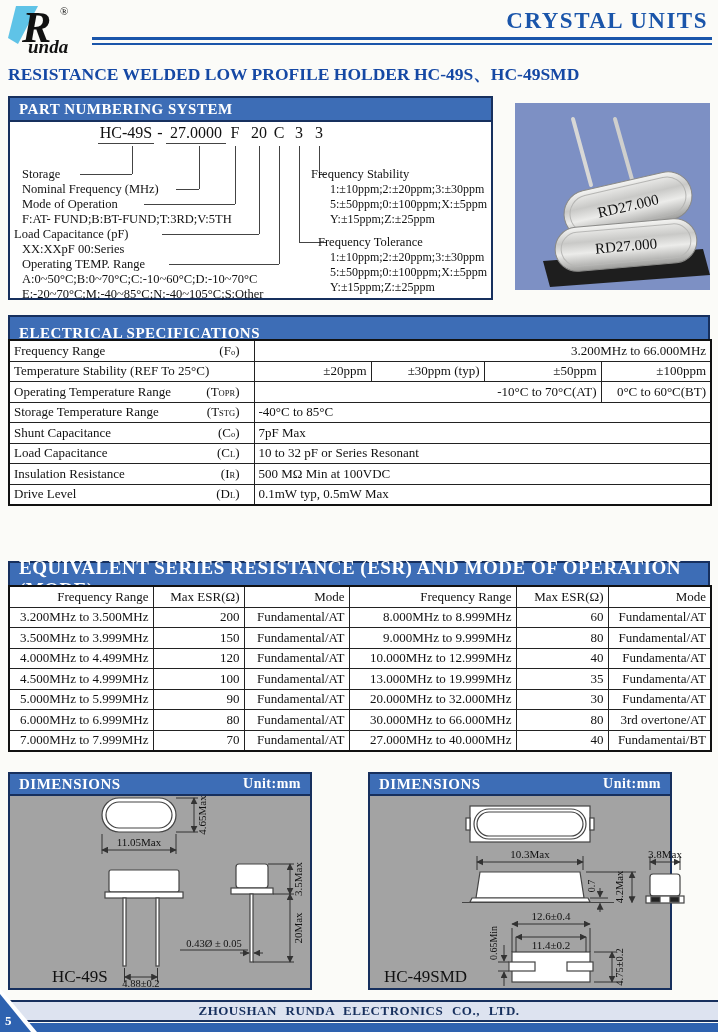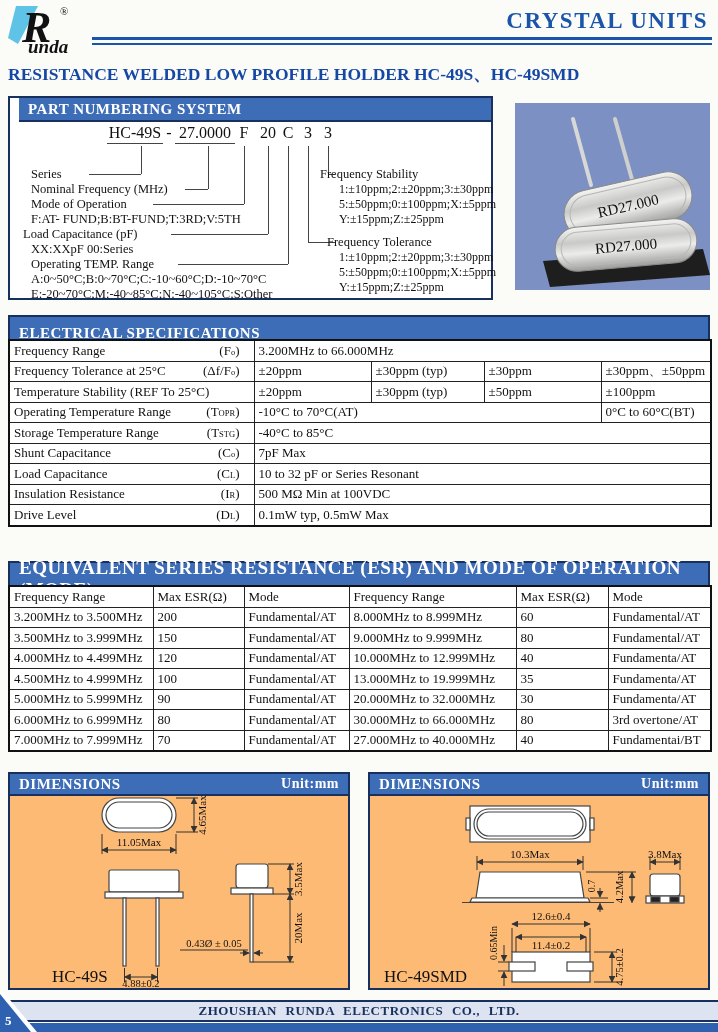--- a/index.html
+++ b/index.html
@@ -8,21 +8,21 @@
   
   .hdr-title{position:absolute;top:8px;right:10px;font-size:23px;font-weight:bold;
              color:#1a55aa;letter-spacing:1.5px;}
   .hline1{position:absolute;left:92px;right:6px;top:37px;height:3px;background:#1a55aa;}
   .hline2{position:absolute;left:92px;right:6px;top:43px;height:2px;background:#1a55aa;}
   .page-title{position:absolute;left:8px;top:62px;font-size:17.5px;font-weight:bold;color:#1548a4;}
   
   .bar{background:#3d6db6;border:2px solid #17305e;color:#fff;font-weight:bold;
        font-size:15px;display:flex;align-items:center;padding:0 9px;box-sizing:border-box;
        letter-spacing:0.5px;}
-  .panelbox{position:absolute;background:#fff;border:2px solid #17305e;box-sizing:border-box;padding-left:9px;}
+  .panelbox{position:absolute;background:#fff;border:2px solid #17305e;box-sizing:border-box;}
   
   #pn{left:8px;top:96px;width:485px;height:204px;}
   #pn .bar{height:24px;border:none;border-bottom:2px solid #17305e;}
   .pn-content{position:relative;width:100%;height:176px;font-size:12.5px;}
   .tok{position:absolute;top:2px;font-size:16px;text-align:center;}
   .tok.u{border-bottom:1px solid #444;padding-bottom:1px;}
   .vl{position:absolute;width:1px;background:#444;}
   .hl{position:absolute;height:1px;background:#444;}
   .lbl{position:absolute;white-space:nowrap;line-height:14px;}
   
@@ -30,24 +30,24 @@
   
   .spec-bar{position:absolute;left:8px;width:702px;height:36px;}
   table.dt{position:absolute;left:8px;border-collapse:collapse;table-layout:fixed;
            font-size:13px;background:#fff;border:2px solid #111;}
   table.dt td,table.dt th{border:1px solid #222;padding:0 4px;height:19.5px;
            overflow:hidden;white-space:nowrap;font-weight:normal;}
   td.p{padding-left:8px;}
   td.p .wrap{display:flex;justify-content:space-between;align-items:baseline;}
   td.p .ps{padding-right:10px;}
   .sb{font-size:8.5px;}
-  td.c,th{text-align:left;}
+  td.c,th{text-align:right;}
   td.l{padding-left:80px;}
   
-  .dimbox{position:absolute;top:772px;width:342px;height:218px;background:#fdba74;
+  .dimbox{position:absolute;top:772px;width:304px;height:218px;background:#a3a3a3;
           border:2px solid #17305e;box-sizing:border-box;}
   .dimbox .bar{height:22px;border:none;border-bottom:2px solid #17305e;
                justify-content:space-between;}
   .dimbox svg{display:block;}
   
   .foot-band{position:absolute;left:0;right:0;top:1000px;height:22px;background:#dde3f0;
              border-top:2px solid #17305e;border-bottom:2px solid #17305e;box-sizing:border-box;
              display:flex;align-items:center;justify-content:center;
              font-size:13px;font-weight:bold;color:#17305e;word-spacing:5px;letter-spacing:0.5px;}
   .foot-bar{position:absolute;left:0;right:0;bottom:0;height:9px;background:#2e62b0;}
@@ -95,21 +95,21 @@
       <div class="vl" style="left:289px;top:24px;height:96px"></div>
       <div class="vl" style="left:309px;top:24px;height:28px"></div>
       <div class="hl" style="left:70px;top:52px;width:52px"></div>
       <div class="hl" style="left:166px;top:67px;width:23px"></div>
       <div class="hl" style="left:134px;top:82px;width:91px"></div>
       <div class="hl" style="left:152px;top:112px;width:97px"></div>
       <div class="hl" style="left:159px;top:142px;width:110px"></div>
       <div class="hl" style="left:289px;top:120px;width:27px"></div>
       <div class="hl" style="left:309px;top:52px;width:7px"></div>
 
-      <span class="lbl" style="left:12px;top:45px">Series</span>
+      <span class="lbl" style="left:12px;top:45px">Storage</span>
       <span class="lbl" style="left:12px;top:60px">Nominal Frequency (MHz)</span>
       <span class="lbl" style="left:12px;top:75px">Mode of Operation</span>
       <span class="lbl" style="left:12px;top:90px">F:AT- FUND;B:BT-FUND;T:3RD;V:5TH</span>
       <span class="lbl" style="left:4px;top:105px">Load Capacitance (pF)</span>
       <span class="lbl" style="left:12px;top:120px">XX:XXpF 00:Series</span>
       <span class="lbl" style="left:12px;top:135px">Operating TEMP. Range</span>
       <span class="lbl" style="left:12px;top:150px">A:0~50°C;B:0~70°C;C:-10~60°C;D:-10~70°C</span>
       <span class="lbl" style="left:12px;top:165px">E:-20~70°C;M:-40~85°C;N:-40~105°C;S:Other</span>
 
       <span class="lbl" style="left:301px;top:45px">Frequency Stability</span>
@@ -163,32 +163,20 @@
       </colgroup>
     <tbody>
         <tr>
       <td class="p">
             <span class="wrap">
               <span>Frequency Range</span>
               <span class="ps"><span>(F</span><span class="sb">o</span><span>)</span></span>
             </span>
           </td>
       <td class="c" colspan="4">3.200MHz to 66.000MHz</td>
-    </tr>
-    <tr>
-      <td class="p">
-            <span class="wrap">
-              <span>Frequency Tolerance at 25°C</span>
-              <span class="ps"><span>(Δf/F</span><span class="sb">o</span><span>)</span></span>
-            </span>
-          </td>
-      <td class="c">±20ppm</td>
-          <td class="c">±30ppm (typ)</td>
-      <td class="c">±30ppm</td>
-          <td class="c">±30ppm、±50ppm</td>
     </tr>
     <tr>
       <td class="p">
             <span class="wrap">
               <span>Temperature Stability (REF To 25°C)</span>
               <span class="ps"></span>
             </span>
           </td>
       <td class="c">±20ppm</td>
           <td class="c">±30ppm (typ)</td>

